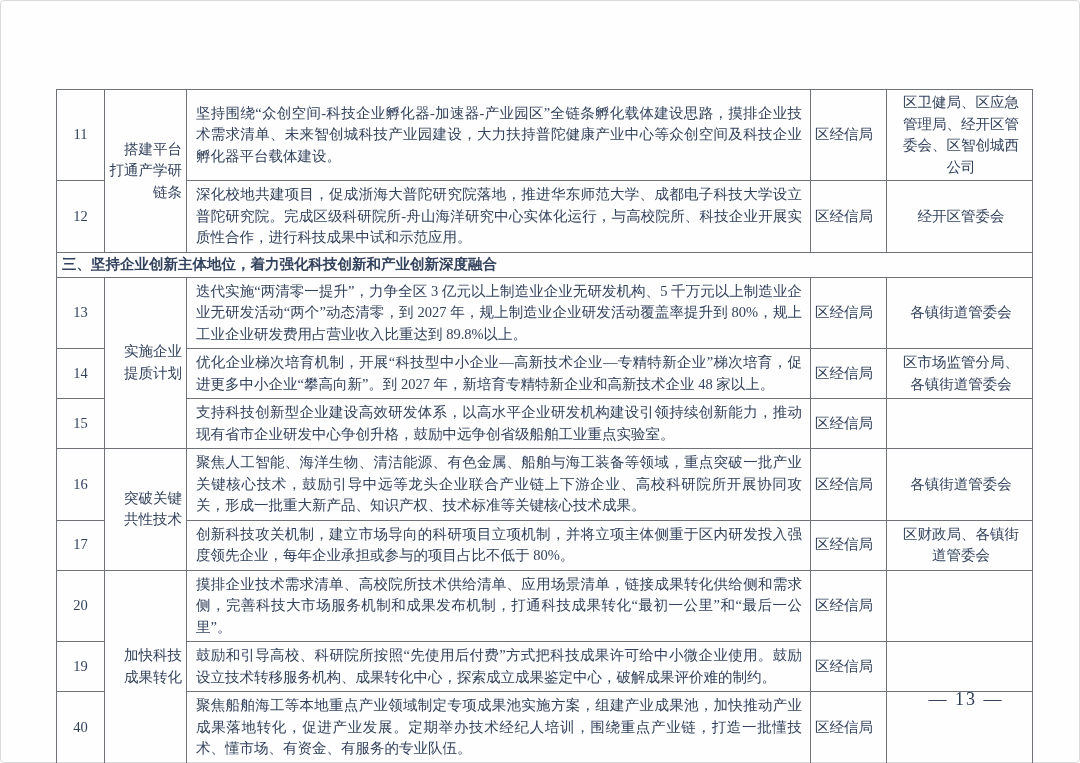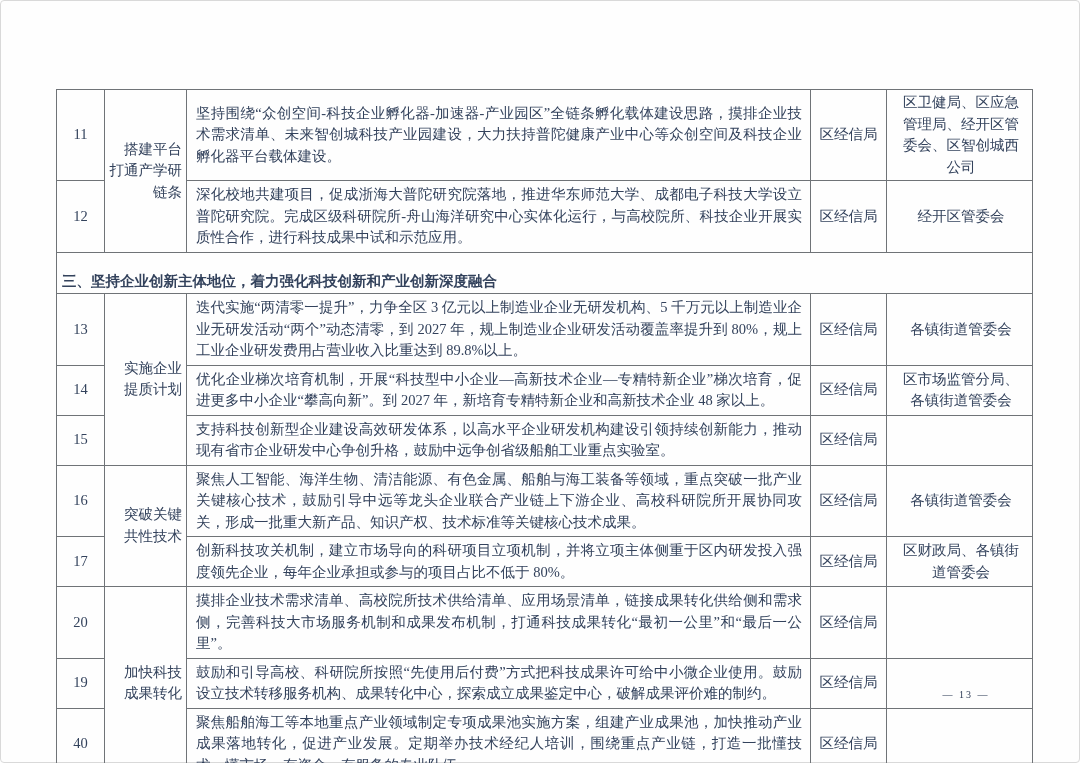--- a/index.html
+++ b/index.html
@@ -43,42 +43,42 @@
     text-align: right;
     white-space: pre-line;
     line-height: 24px;
     padding: 2px 4px;
   }
   td.task {
     text-align: justify;
     padding: 3px 8px 3px 9px;
   }
   td.lead {
-    text-align: center;
+    text-align: left;
     padding: 2px 4px;
   }
   td.coop {
     text-align: center;
     padding: 2px 6px 2px 9px;
     line-height: 23px;
   }
   td.section {
     font-weight: bold;
     color: #22304a;
     font-size: 15px;
-    padding: 18px 4px 1px 5px;
+    padding: 1px 4px 1px 5px;
     text-align: left;
   }
   .pageno {
     position: absolute;
     top: 688px;
     left: 855px;
     width: 220px;
     text-align: center;
-    font-size: 10px;
+    font-size: 18px;
     color: #2c3a55;
     letter-spacing: 2px;
   }
 </style>
 </head>
 <body>
 
 <div class="page">
 
   <table class="plan">

